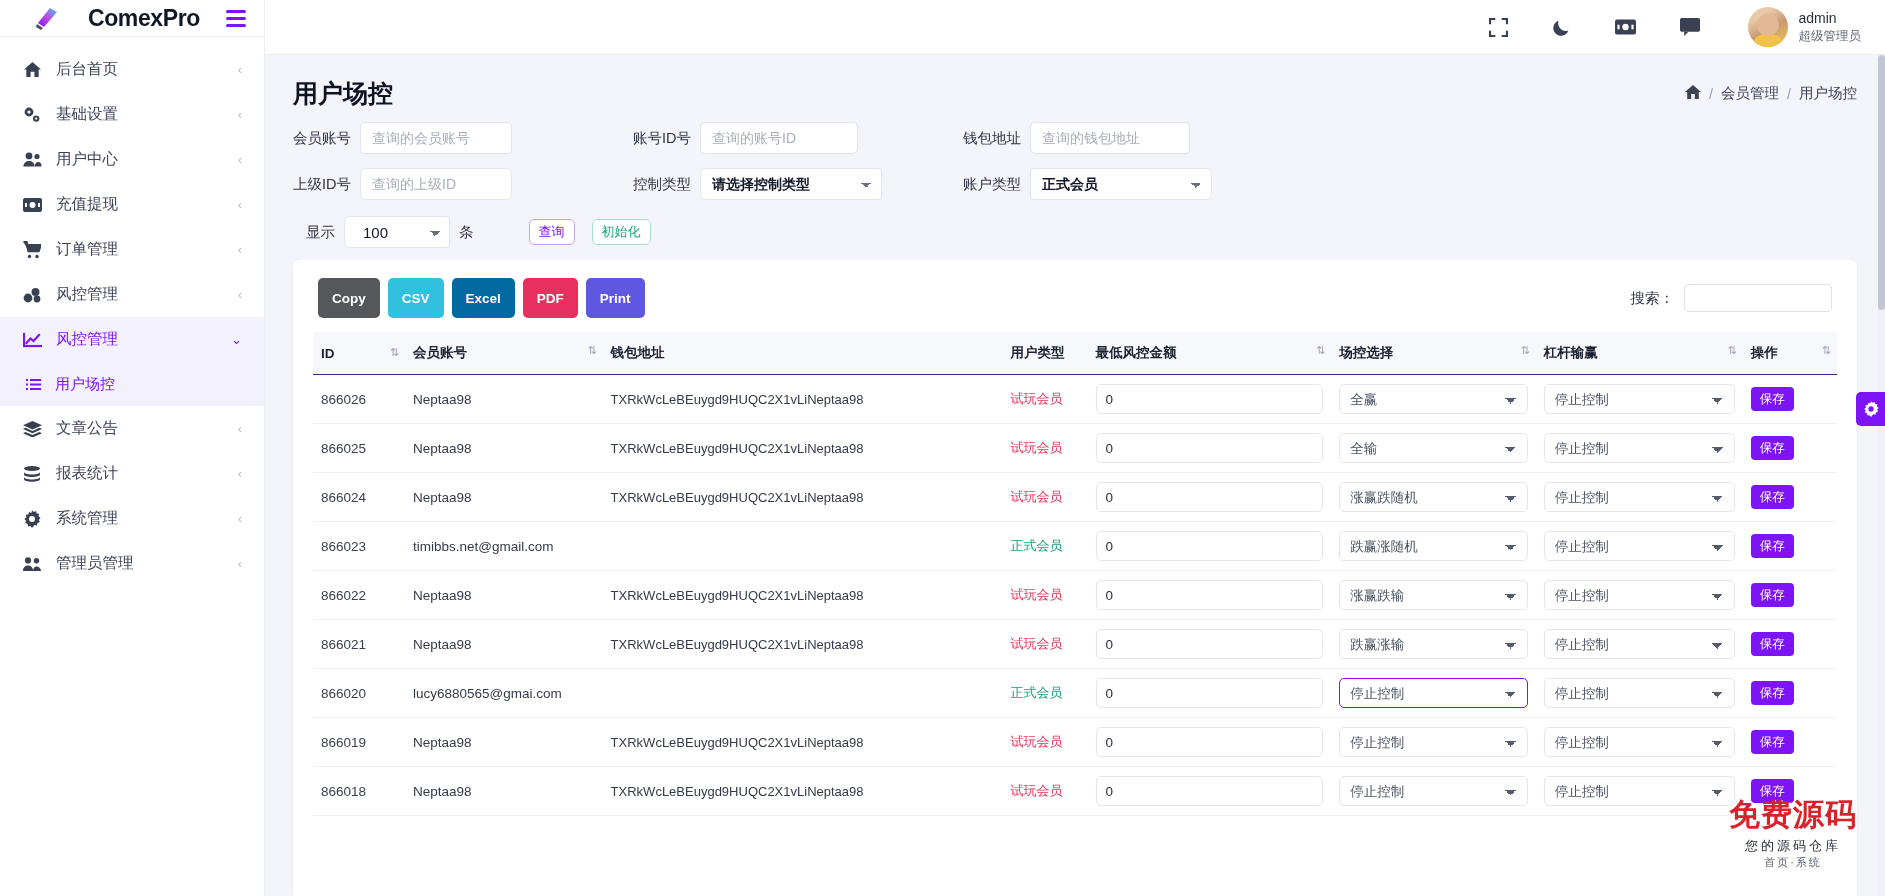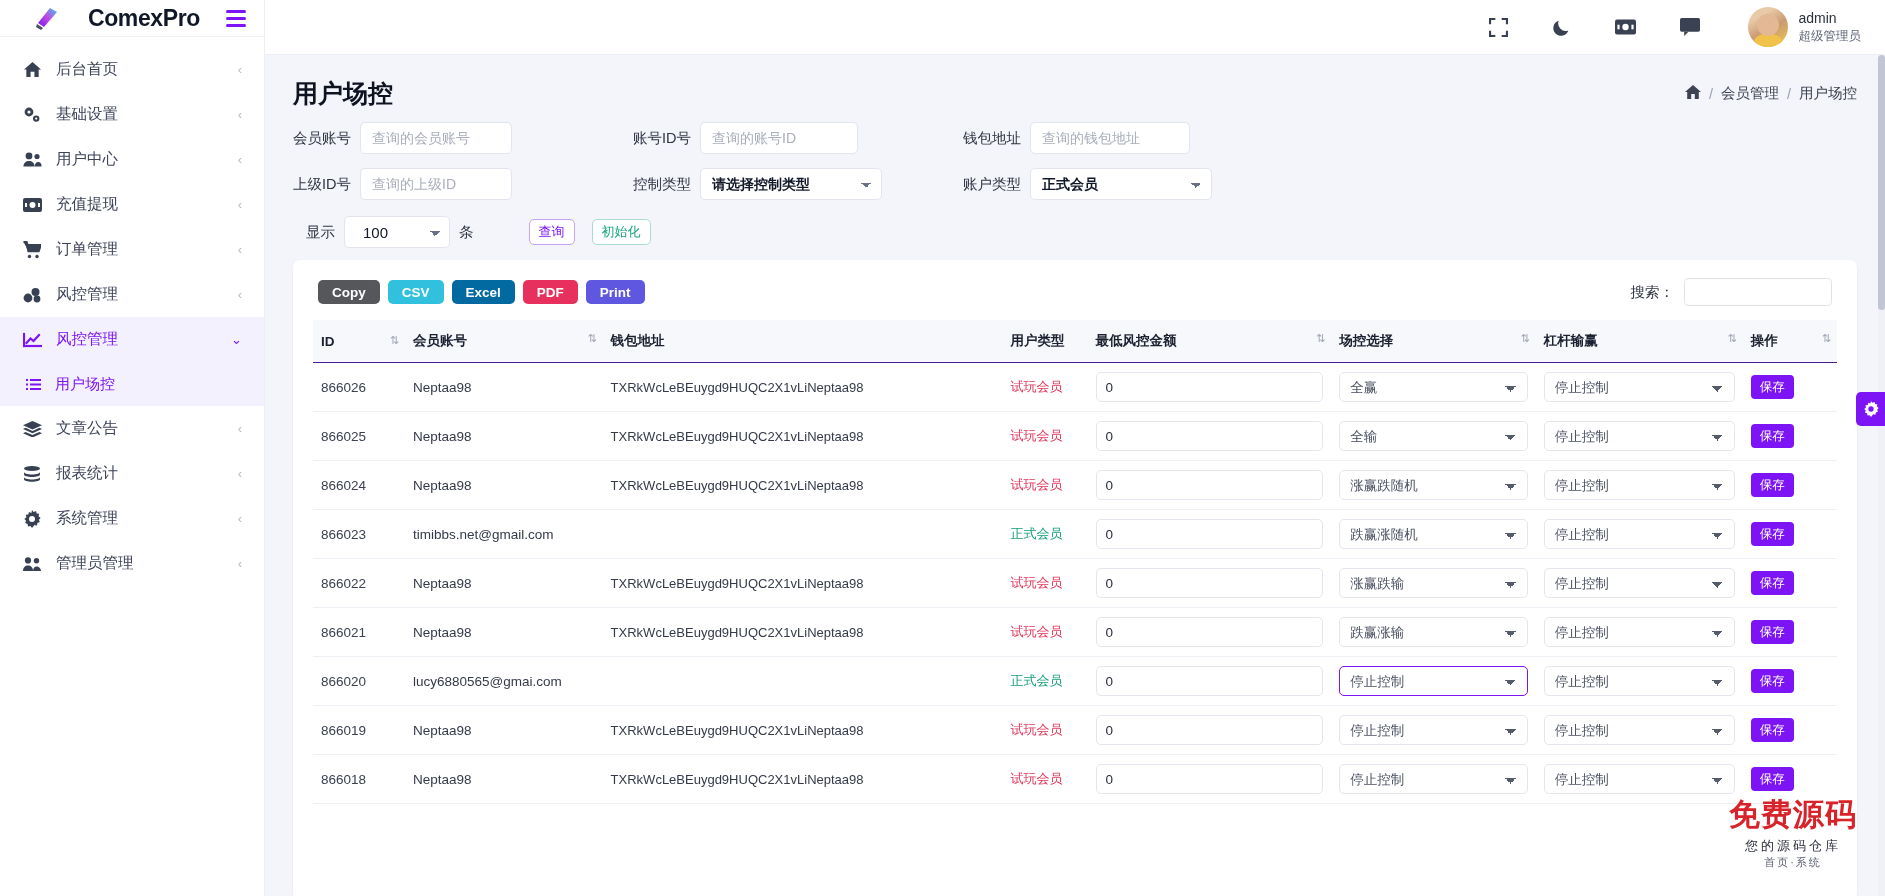--- a/index.html
+++ b/index.html
@@ -129,21 +129,21 @@
   
   .card {
     margin: 12px 28px 0 28px; background: #fff;
     border-radius: 7px; box-shadow: 0 1px 3px rgba(20,22,40,.07);
     padding: 18px 20px 0 20px; height: 640px; overflow: hidden;
     position: relative;
   }
   .card-top { display: flex; align-items: center; padding: 0 5px 14px 5px; }
   .expbtns { display: flex; gap: 8px; flex: 1; }
   .expbtn {
-    height: 24px; padding: 4px 14px; border: none; border-radius: 5px;
+    height: 40px; padding: 4px 14px; border: none; border-radius: 5px;
     color: #fff; font-size: 13.5px; font-weight: bold; font-family: inherit;
     cursor: pointer; display: flex; align-items: center;
   }
   .searchwrap { display: flex; align-items: center; gap: 10px; }
   .searchlabel { font-size: 14.5px; color: #2e3442; }
   .searchinput {
     width: 148px; height: 28px; border: 1px solid #dfe2ec; border-radius: 4px;
     background: #fff; font-family: inherit; font-size: 14px; padding: 0 8px; outline: none;
   }
 

